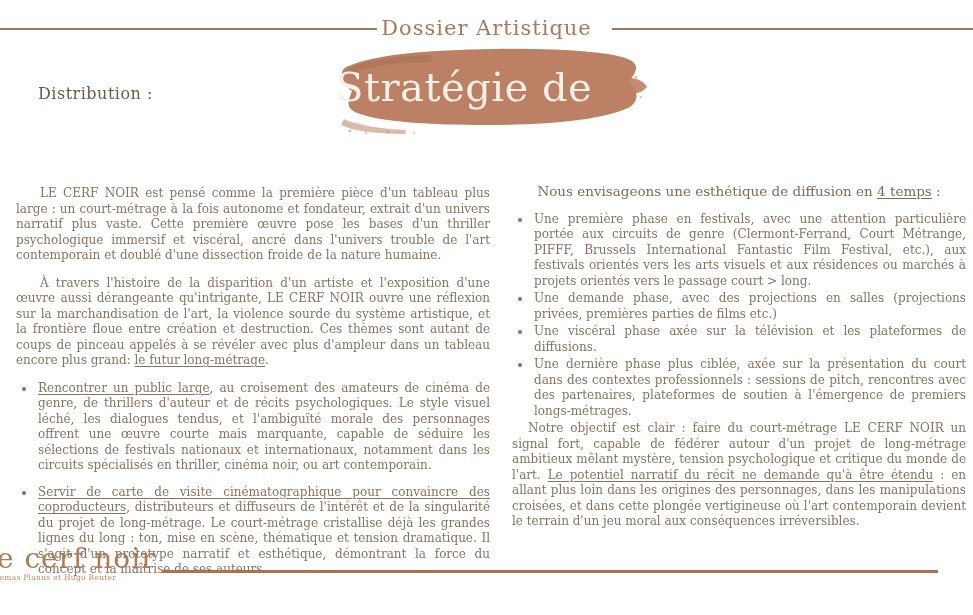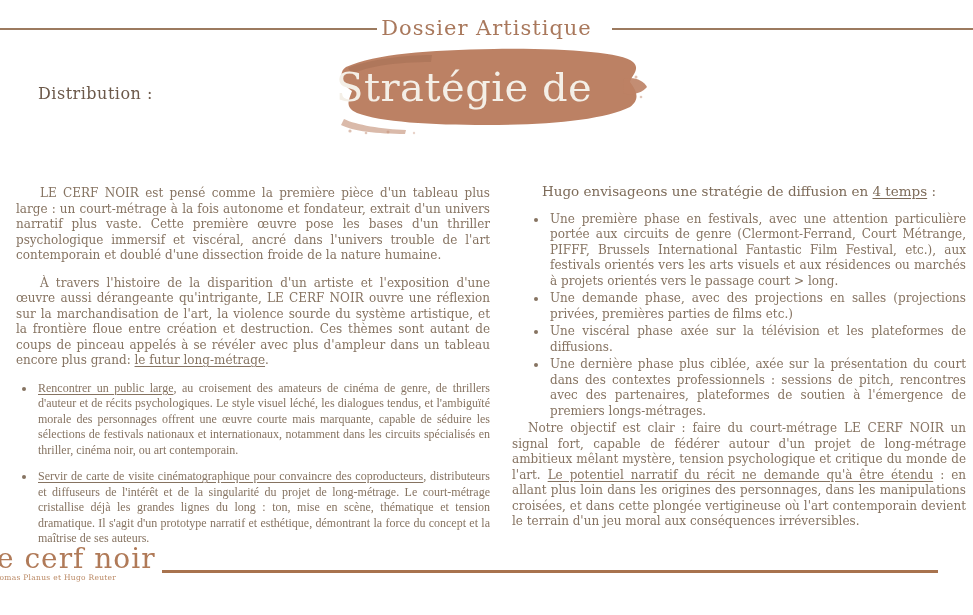--- a/index.html
+++ b/index.html
@@ -18,23 +18,23 @@
   .left-heading{position:absolute;left:38px;top:84px;font-size:16px;
                 letter-spacing:0.5px;color:#6c594a;}
   .col{position:absolute;font-size:12px;line-height:15.5px;text-align:justify;}
   .left-col{left:16px;top:138px;width:474px;margin-top:48px;}
   .right-col{left:512px;top:184px;width:454px;}
   .col p{margin:0 0 12px 0;}
   p.indent{text-indent:24px;}
   .subhead{text-align:center;font-size:13.5px;text-indent:0;margin:14px 0 10px 0;
            color:#7d6b59;}
   ul{margin:0;padding-left:20px;list-style-type:disc;}
-  .left-col li{margin-bottom:11px;padding-left:2px;font-family:Liberation Serif, serif;}
+  .left-col li{margin-bottom:11px;padding-left:2px;}
   .left-col li:last-child{margin-bottom:0;}
-  .right-col li{margin-bottom:2px;padding-left:2px;margin-left:16px;}
+  .right-col li{margin-bottom:2px;padding-left:2px;}
   .closing{margin-top:14px;text-indent:16px;}
   .u{text-decoration:underline;text-underline-offset:2px;text-decoration-thickness:1px;}
   .logo{position:absolute;left:-13px;top:544px;color:#b07a58;}
   .logo-main{font-size:28px;letter-spacing:1px;line-height:1.05;}
   .logo-sub{font-size:7.5px;color:#bb8a66;letter-spacing:0.3px;padding-left:2px;}
   .rule-bottom{position:absolute;left:162px;top:570px;width:776px;height:3px;background:#a8734e;}
 </style>
 </head>
 <body>
 
@@ -71,21 +71,21 @@
   <div class="col left-col">
     <p class="indent">LE CERF NOIR est pensé comme la première pièce d'un tableau plus large : un court-métrage à la fois autonome et fondateur, extrait d'un univers narratif plus vaste. Cette première œuvre pose les bases d'un thriller psychologique immersif et viscéral, ancré dans l'univers trouble de l'art contemporain et doublé d'une dissection froide de la nature humaine.</p>
     <p class="indent"><span>À travers l'histoire de la disparition d'un artiste et l'exposition d'une œuvre aussi dérangeante qu'intrigante, LE CERF NOIR ouvre une réflexion sur la marchandisation de l'art, la violence sourde du système artistique, et la frontière floue entre création et destruction. Ces thèmes sont autant de coups de pinceau appelés à se révéler avec plus d'ampleur dans un tableau encore plus grand: </span><span class="u">le futur long-métrage</span><span>.</span></p>
     <ul>
       <li><span class="u">Rencontrer un public large</span><span>, au croisement des amateurs de cinéma de genre, de thrillers d'auteur et de récits psychologiques. Le style visuel léché, les dialogues tendus, et l'ambiguïté morale des personnages offrent une œuvre courte mais marquante, capable de séduire les sélections de festivals nationaux et internationaux, notamment dans les circuits spécialisés en thriller, cinéma noir, ou art contemporain.</span></li>
       <li><span class="u">Servir de carte de visite cinématographique pour convaincre des coproducteurs</span><span>, distributeurs et diffuseurs de l'intérêt et de la singularité du projet de long-métrage. Le court-métrage cristallise déjà les grandes lignes du long : ton, mise en scène, thématique et tension dramatique. Il s'agit d'un prototype narratif et esthétique, démontrant la force du concept et la maîtrise de ses auteurs.</span></li>
     </ul>
   </div>
 
   <div class="col right-col">
-    <p class="subhead"><span>Hugo envisageons une stratégie de diffusion en </span><span class="u">4 temps</span><span> :</span></p>
+    <p class="subhead"><span>Nous envisageons une esthétique de diffusion en </span><span class="u">4 temps</span><span> :</span></p>
     <ul>
       <li>Une première phase en festivals, avec une attention particulière portée aux circuits de genre (Clermont-Ferrand, Court Métrange, PIFFF, Brussels International Fantastic Film Festival, etc.), aux festivals orientés vers les arts visuels et aux résidences ou marchés à projets orientés vers le passage court &gt; long.</li>
       <li>Une demande phase, avec des projections en salles (projections privées, premières parties de films etc.)</li>
       <li>Une viscéral phase axée sur la télévision et les plateformes de diffusions.</li>
       <li>Une dernière phase plus ciblée, axée sur la présentation du court dans des contextes professionnels : sessions de pitch, rencontres avec des partenaires, plateformes de soutien à l'émergence de premiers longs-métrages.</li>
     </ul>
     <p class="closing"><span>Notre objectif est clair : faire du court-métrage LE CERF NOIR un signal fort, capable de fédérer autour d'un projet de long-métrage ambitieux mêlant mystère, tension psychologique et critique du monde de l'art. </span><span class="u">Le potentiel narratif du récit ne demande qu'à être étendu</span><span> : en allant plus loin dans les origines des personnages, dans les manipulations croisées, et dans cette plongée vertigineuse où l'art contemporain devient le terrain d'un jeu moral aux conséquences irréversibles.</span></p>
   </div>
 
   <div class="logo">

